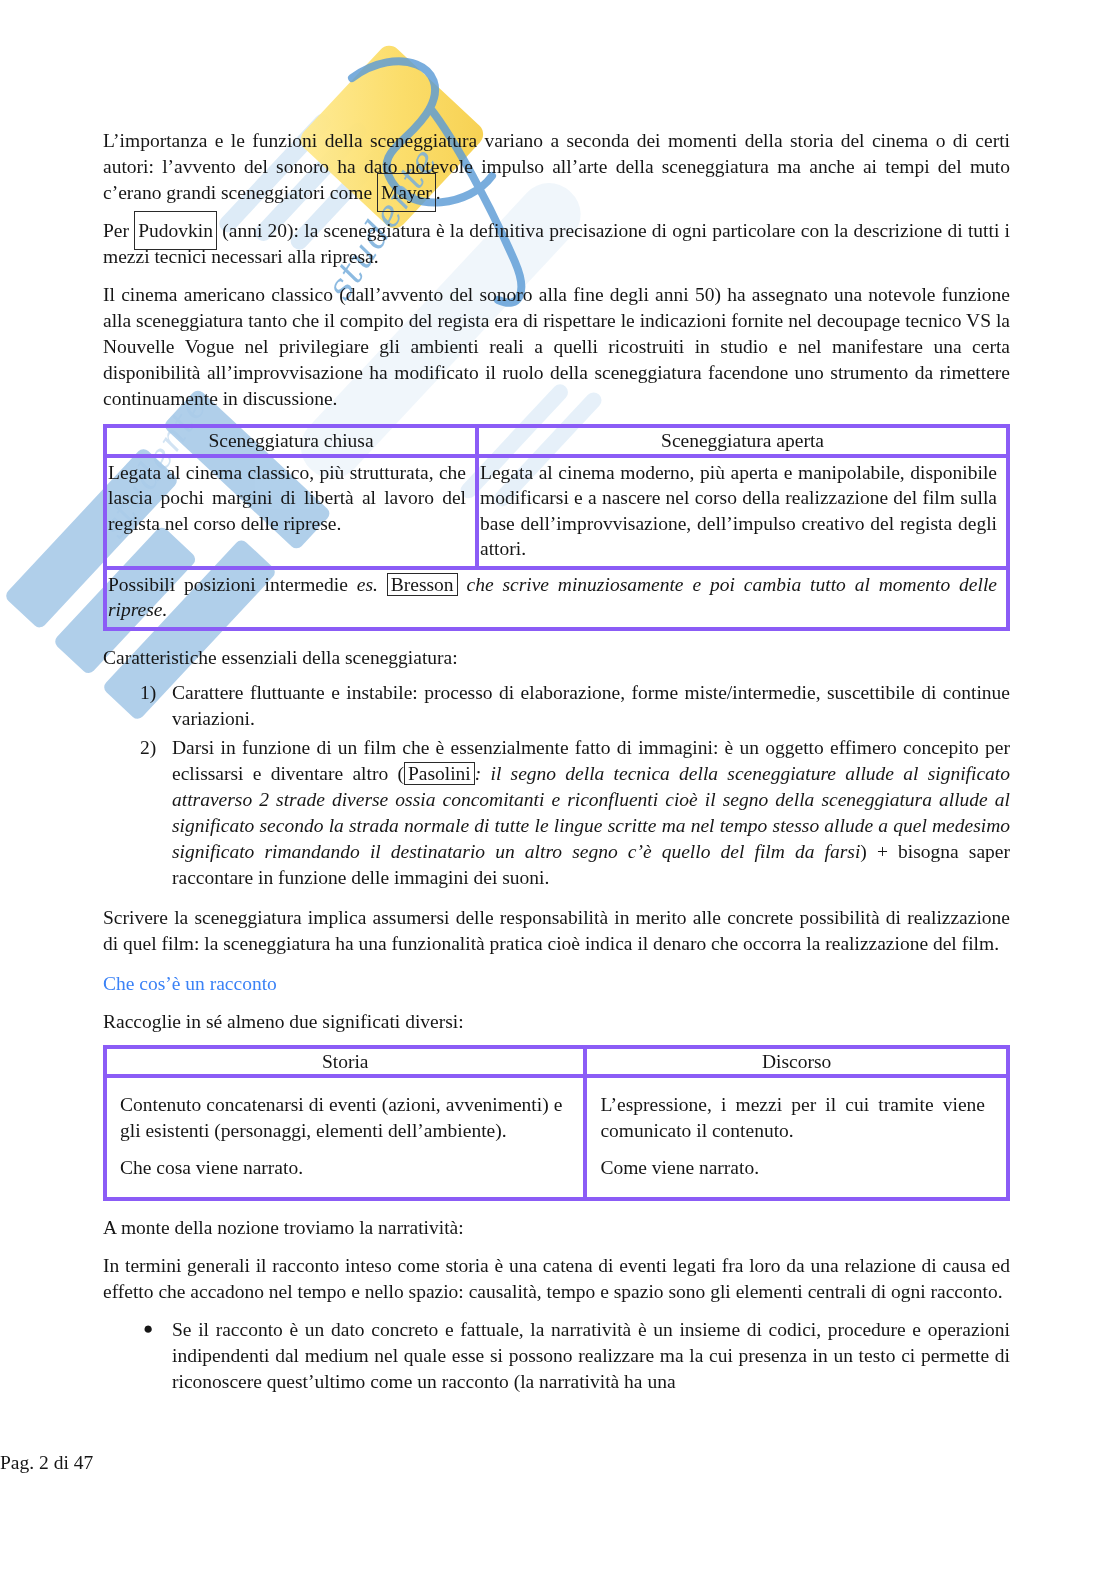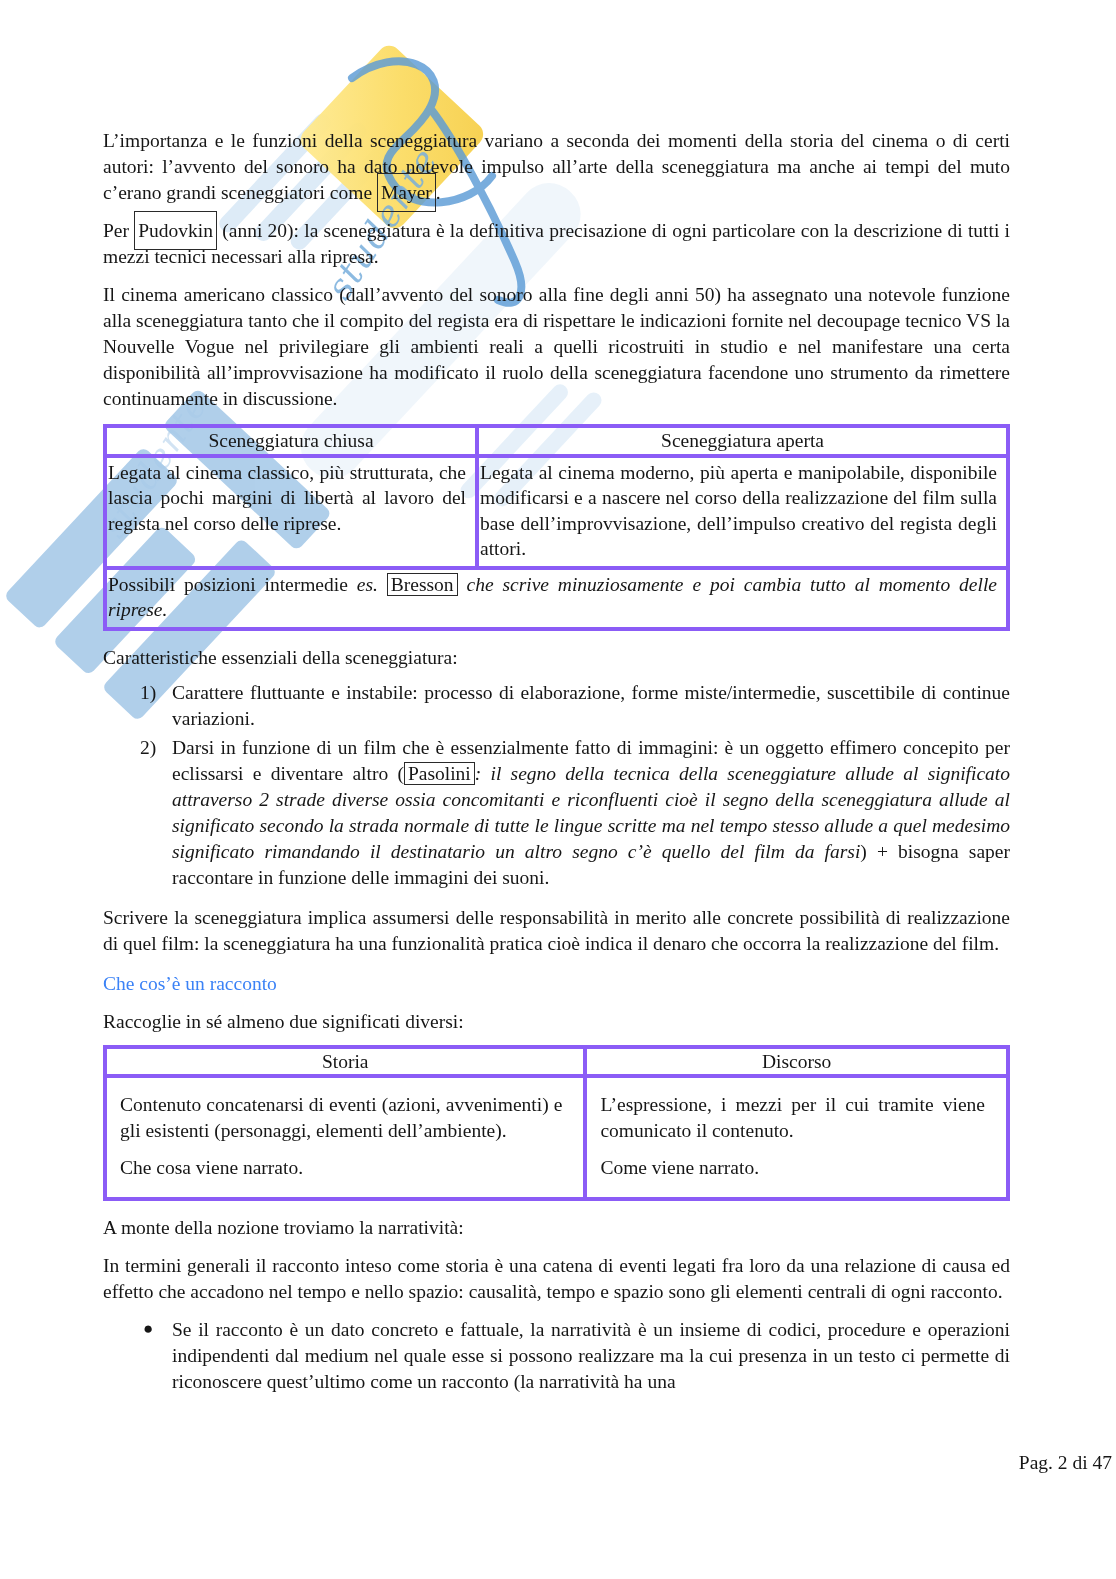--- a/index.html
+++ b/index.html
@@ -30,21 +30,21 @@
   table.doc-table th{font-weight:normal;text-align:center;padding:0 6px;}
   table.doc-table td{padding:2px 9px 4px 1px;text-align:justify;}
   .t1-col-left{width:41.2%;} .t1-col-right{width:58.8%;}
   .t2-col-left{width:53.2%;} .t2-col-right{width:46.8%;}
   .cell-line{margin:12px;}
   .list-item{position:relative;padding-left:69px;text-align:justify;margin:0 0 3px 0;}
   .list-marker{position:absolute;left:37px;top:0;}
   .bullet-item{position:relative;padding-left:69px;text-align:justify;margin:12px 0 0 0;}
   .bullet-glyph{position:absolute;left:40px;top:-1px;font-size:17px;}
   .spacer-list{margin-bottom:14px;}
-  .footer{position:absolute;left:0;top:1450px;width:1112px;text-align:right;z-index:1;}
+  .footer{position:absolute;left:0;top:1450px;width:1112px;text-align:left;z-index:1;}
 </style>
 </head>
 <body>
 
 <div class="page">
 
   <svg class="watermark" width="1116" height="1579" viewBox="0 0 1116 1579" aria-hidden="true">
     <defs>
       <linearGradient id="gold" x1="0" y1="0" x2="1" y2="1">
         <stop offset="0" stop-color="#ffeb95"></stop>

